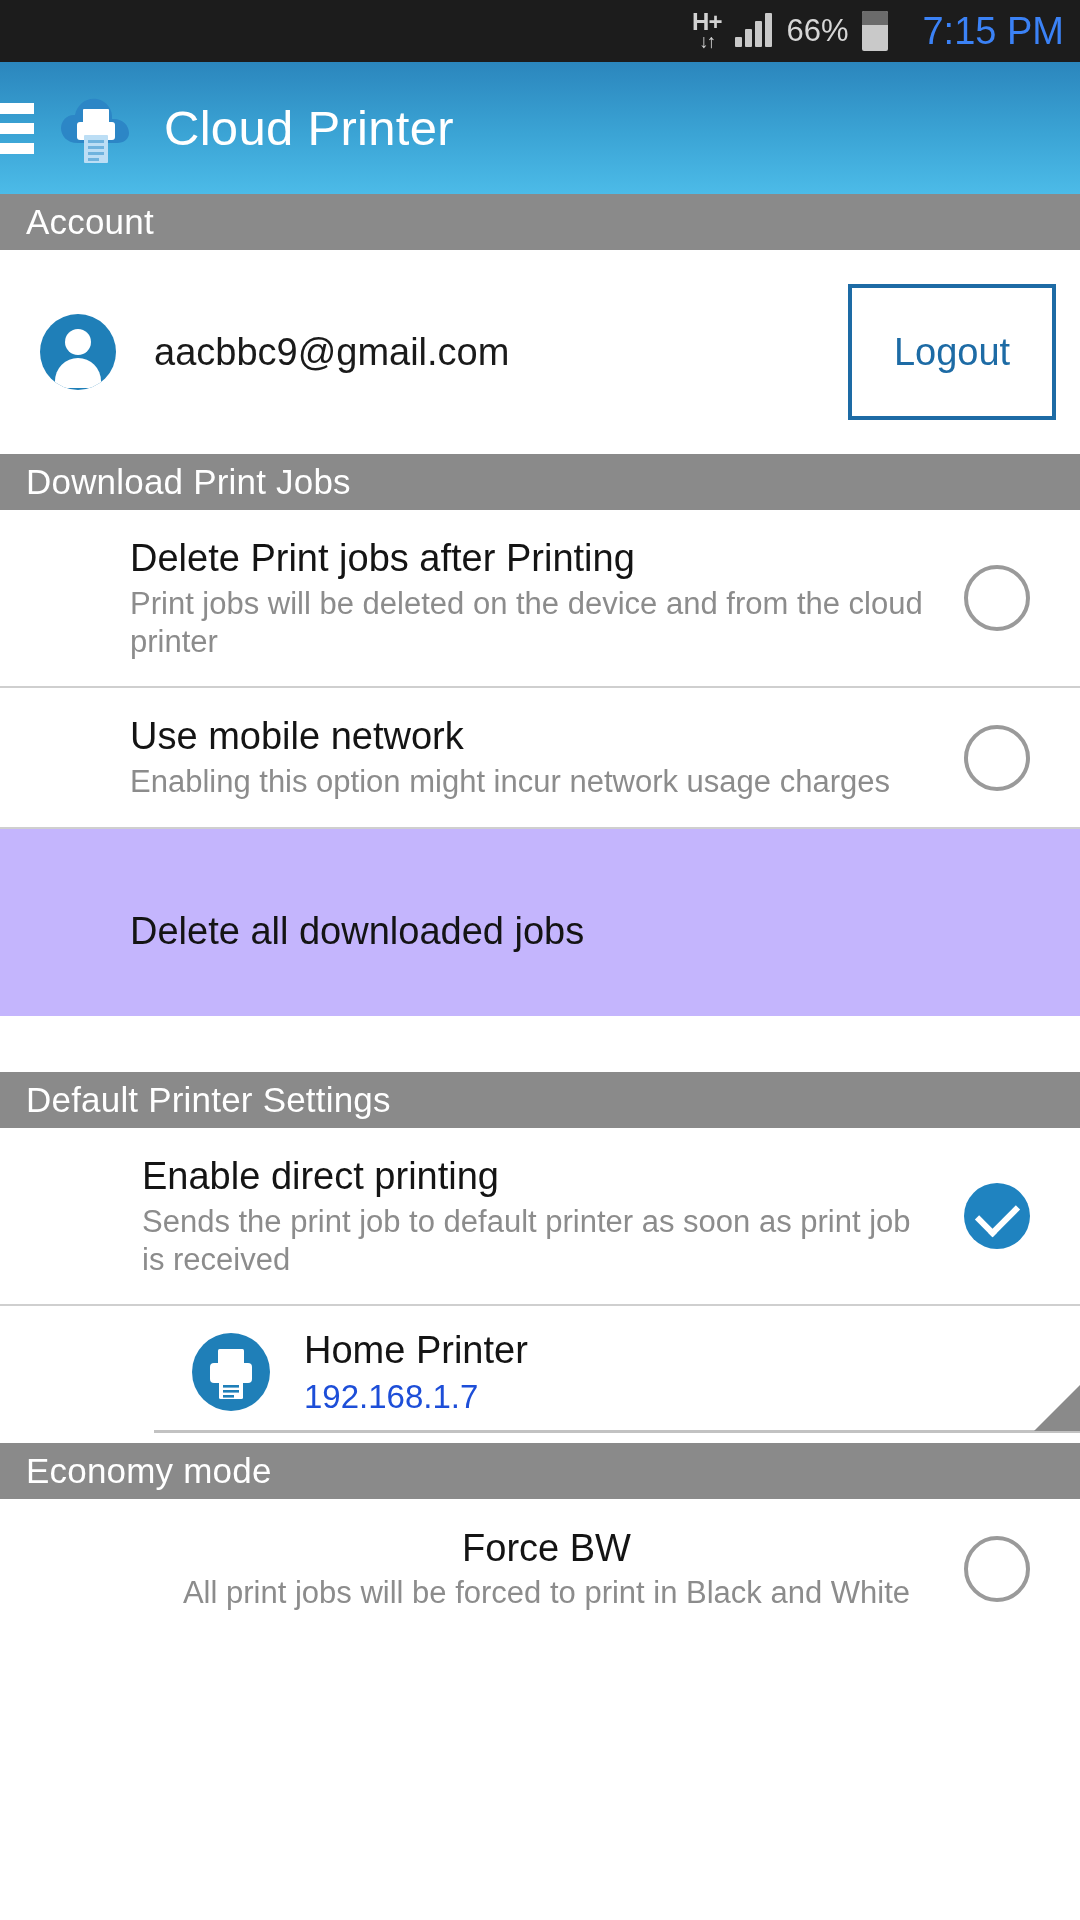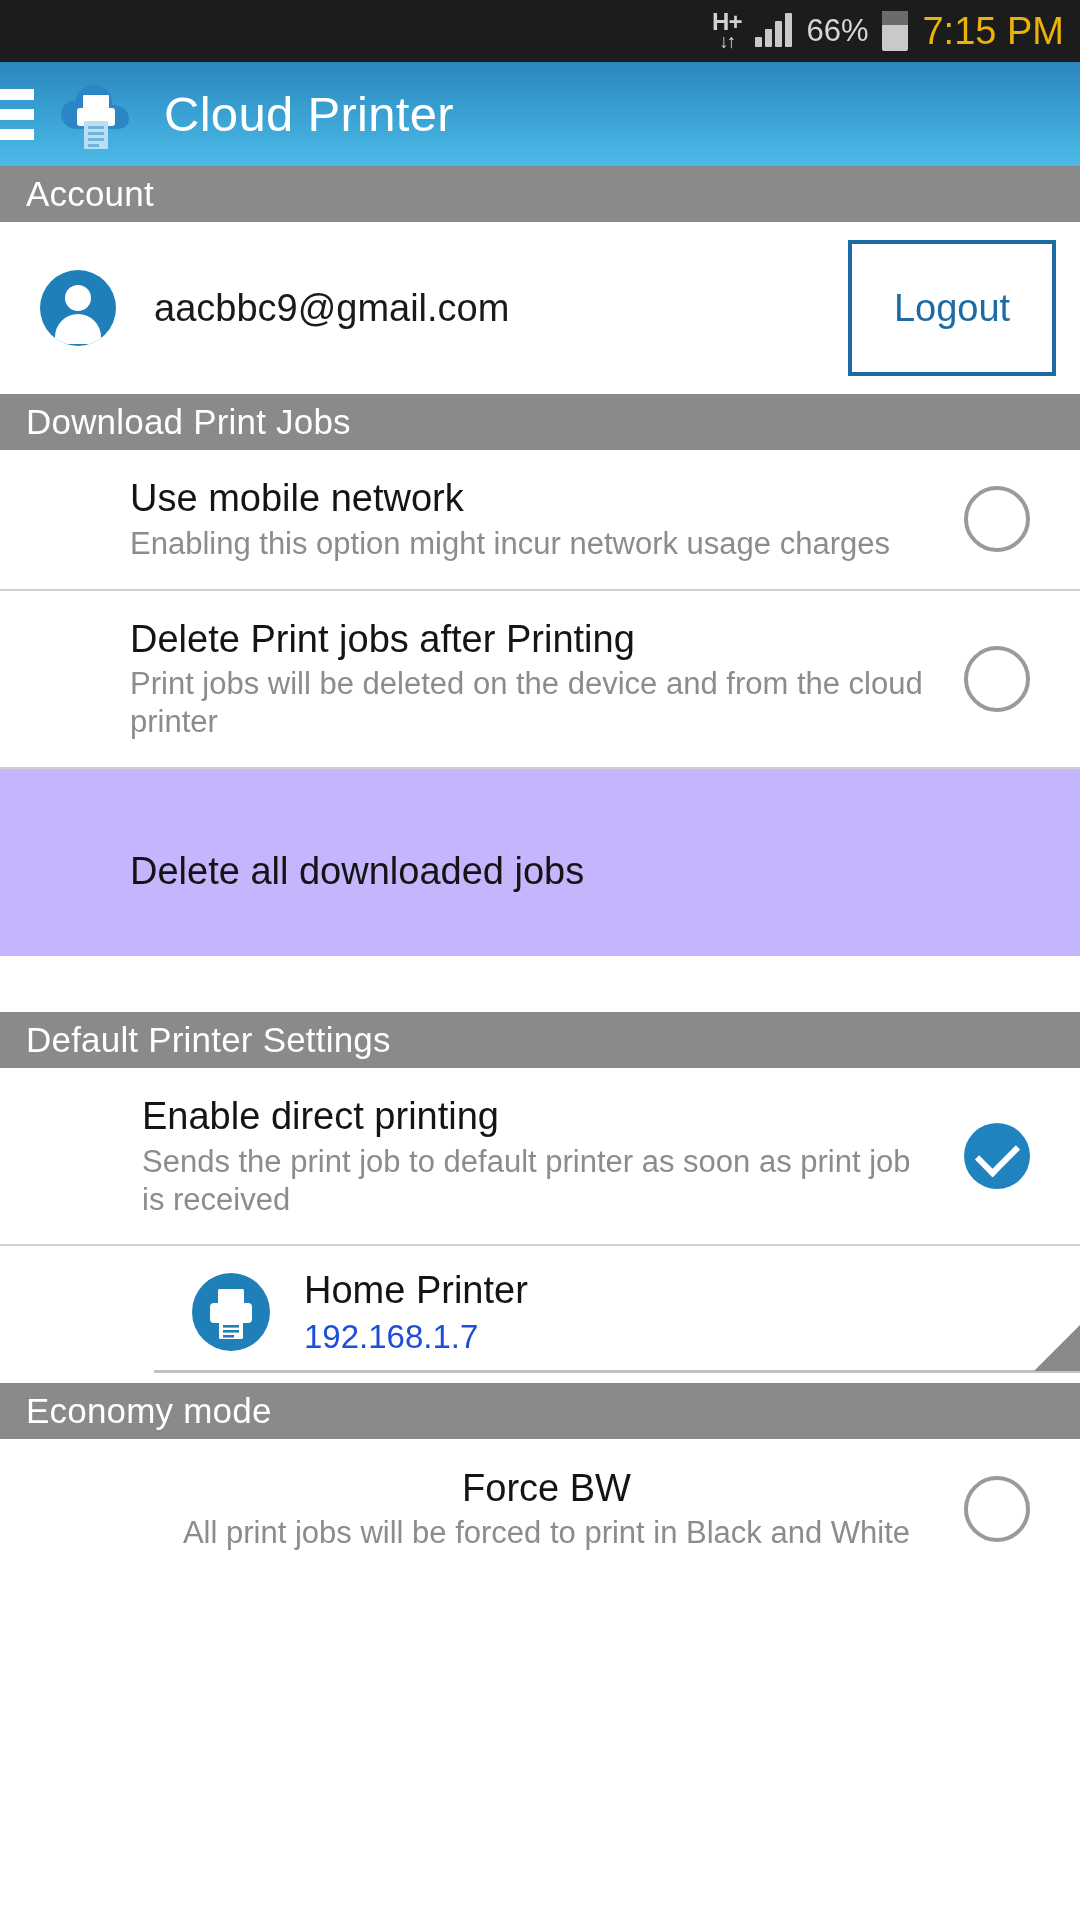--- a/index.html
+++ b/index.html
@@ -77,30 +77,30 @@
     background: #c9c9c9;
     overflow: hidden;
   }
   .battery .empty {
     position: absolute;
     top: 0; left: 0; right: 0;
     height: 34%;
     background: #6b6b6b;
   }
   .clock {
-    color: #eab308;
+    color: #3b82f6;
     font-size: 38px;
-    margin-left: 0;
+    margin-left: 20px;
     letter-spacing: 0px;
   }
 
   
   .appbar {
     position: relative;
-    height: 104px;
+    height: 132px;
     background: linear-gradient(to bottom, #2b86bd 0%, #3ba4d5 55%, #4cbbe8 100%);
     display: flex;
     align-items: center;
   }
   .hamburger {
     width: 44px;
     margin-left: 0px;
     display: flex;
     flex-direction: column;
     gap: 9px;
@@ -137,21 +137,21 @@
   }
   .section-head span {
     color: #ffffff;
     font-size: 35px;
     letter-spacing: 0.2px;
   }
 
   
   .account-row {
     background: #ffffff;
-    height: 172px;
+    height: 204px;
     display: flex;
     align-items: center;
     padding: 0 24px 0 40px;
   }
   .avatar {
     width: 76px;
     height: 76px;
     border-radius: 50%;
     background: #1f7fb8;
     flex: none;
@@ -358,30 +358,30 @@
       <span>Logout</span>
     </div>
   </div>
 
   <div class="section-head">
     <span>Download Print Jobs</span>
   </div>
 
   <div class="setting-row">
     <div class="setting-text">
+      <div class="setting-title">Delete Print jobs after Printing</div>
+      <div class="setting-sub">Print jobs will be deleted on the device and from the cloud printer</div>
+    </div>
+    <div class="check off"></div>
+  </div>
+
+  <div class="setting-row">
+    <div class="setting-text">
       <div class="setting-title">Use mobile network</div>
       <div class="setting-sub">Enabling this option might incur network usage charges</div>
-    </div>
-    <div class="check off"></div>
-  </div>
-
-  <div class="setting-row">
-    <div class="setting-text">
-      <div class="setting-title">Delete Print jobs after Printing</div>
-      <div class="setting-sub">Print jobs will be deleted on the device and from the cloud printer</div>
     </div>
     <div class="check off"></div>
   </div>
 
   <div class="action-row">
     <div class="setting-title">Delete all downloaded jobs</div>
   </div>
 
   <div class="spacer-white" style="height:56px"></div>
 

